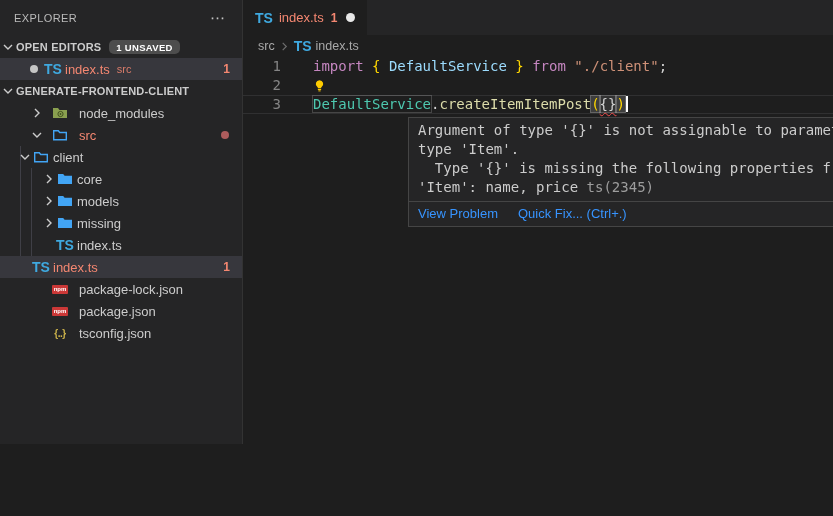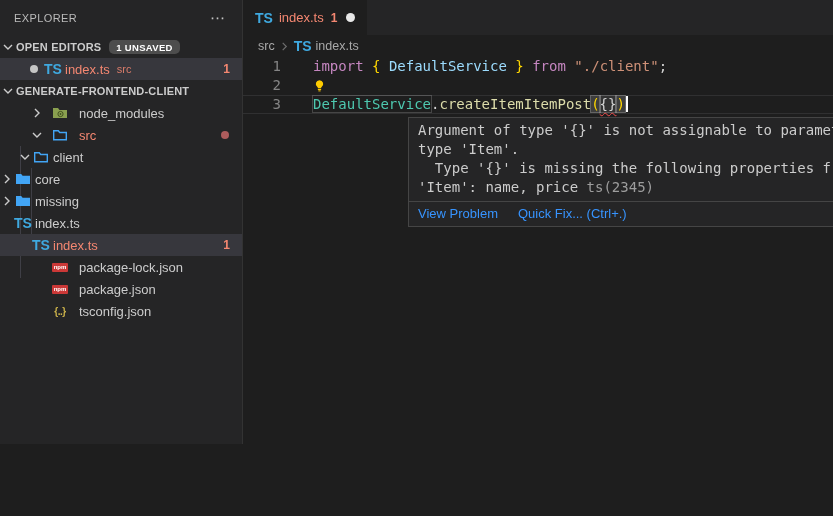--- a/index.html
+++ b/index.html
@@ -29,21 +29,21 @@
   .lbl { margin-left:3px; white-space:nowrap; }
   .desc { margin-left:7px; font-size:11px; opacity:.85; }
   .err-text { color:#f48771; }
   .err-count { margin-left:auto; margin-right:12px; color:#f48771; font-size:12px; font-weight:600; }
   .err-dot { margin-left:auto; margin-right:13px; width:8px; height:8px; border-radius:50%;
              background:#ad5c5c; flex:none; }
   .mod-dot { width:8px; height:8px; border-radius:50%; background:#c5c5c5; flex:none; }
 
   .d0 { padding-left:30px;gap:7px; }
   .d1 { padding-left:18px; }
-  .d2 { }
+  .d2 { padding-left:42px; }
   .open-ed { padding-left:30px; }
   .open-ed .mod-dot { margin-right:6px; }
 
   .ts-badge { font-size:14px; font-weight:bold; color:#3fa9e0; letter-spacing:0; }
   .npm-badge { background:#cb3837; color:#ffffff; font-size:6px; font-weight:bold;
                padding:1px 2px; border-radius:1px; line-height:7px; }
   .brace-icon { color:#cbb24a; font-size:10px; font-weight:bold; letter-spacing:-.5px; }
 
   .guide { position:absolute; width:1px; background:#3f3f46; }
   #guide1 { left:20px; top:146px; height:132px; }
@@ -195,20 +195,33 @@
             </svg>
         </span>
         <span class="ficon">
           <svg width="16" height="16" viewBox="0 0 16 16">
               <path fill="#42a5f5" d="M1 3h5.2l1.4 1.8H15V13H1z"></path>
             </svg>
         </span>
         <span class="lbl">core</span>
       </div>
 
+      <div class="row d2">
+        <span class="twisty">
+          <svg width="10" height="10" viewBox="0 0 10 10">
+              <path d="M3 1l4 4-4 4" stroke="#cccccc" stroke-width="1.4" fill="none"></path>
+            </svg>
+        </span>
+        <span class="ficon">
+          <svg width="16" height="16" viewBox="0 0 16 16">
+              <path fill="#42a5f5" d="M1 3h5.2l1.4 1.8H15V13H1z"></path>
+            </svg>
+        </span>
+        <span class="lbl">models</span>
+      </div>
 
       <div class="row d2">
         <span class="twisty">
           <svg width="10" height="10" viewBox="0 0 10 10">
               <path d="M3 1l4 4-4 4" stroke="#cccccc" stroke-width="1.4" fill="none"></path>
             </svg>
         </span>
         <span class="ficon">
           <svg width="16" height="16" viewBox="0 0 16 16">
               <path fill="#42a5f5" d="M1 3h5.2l1.4 1.8H15V13H1z"></path>

